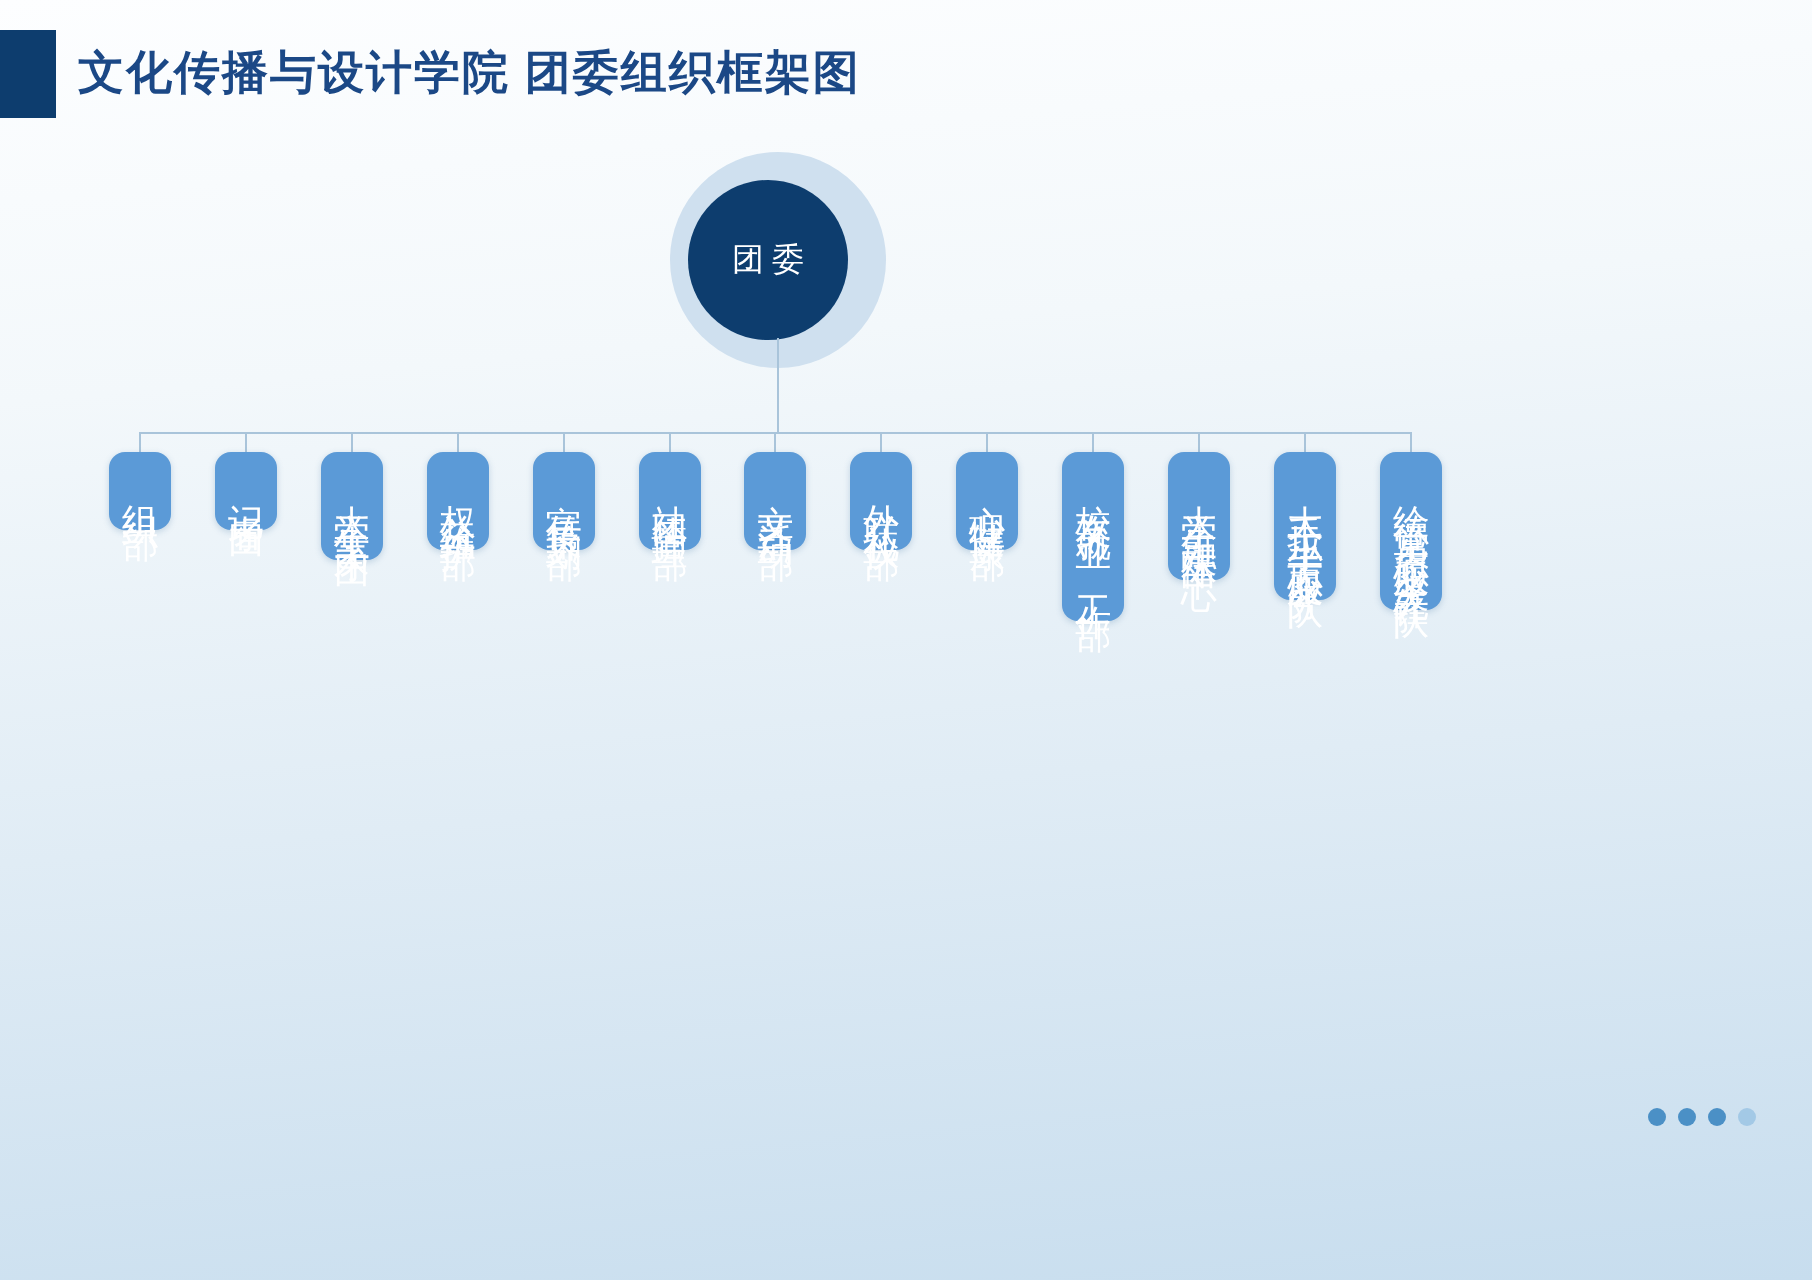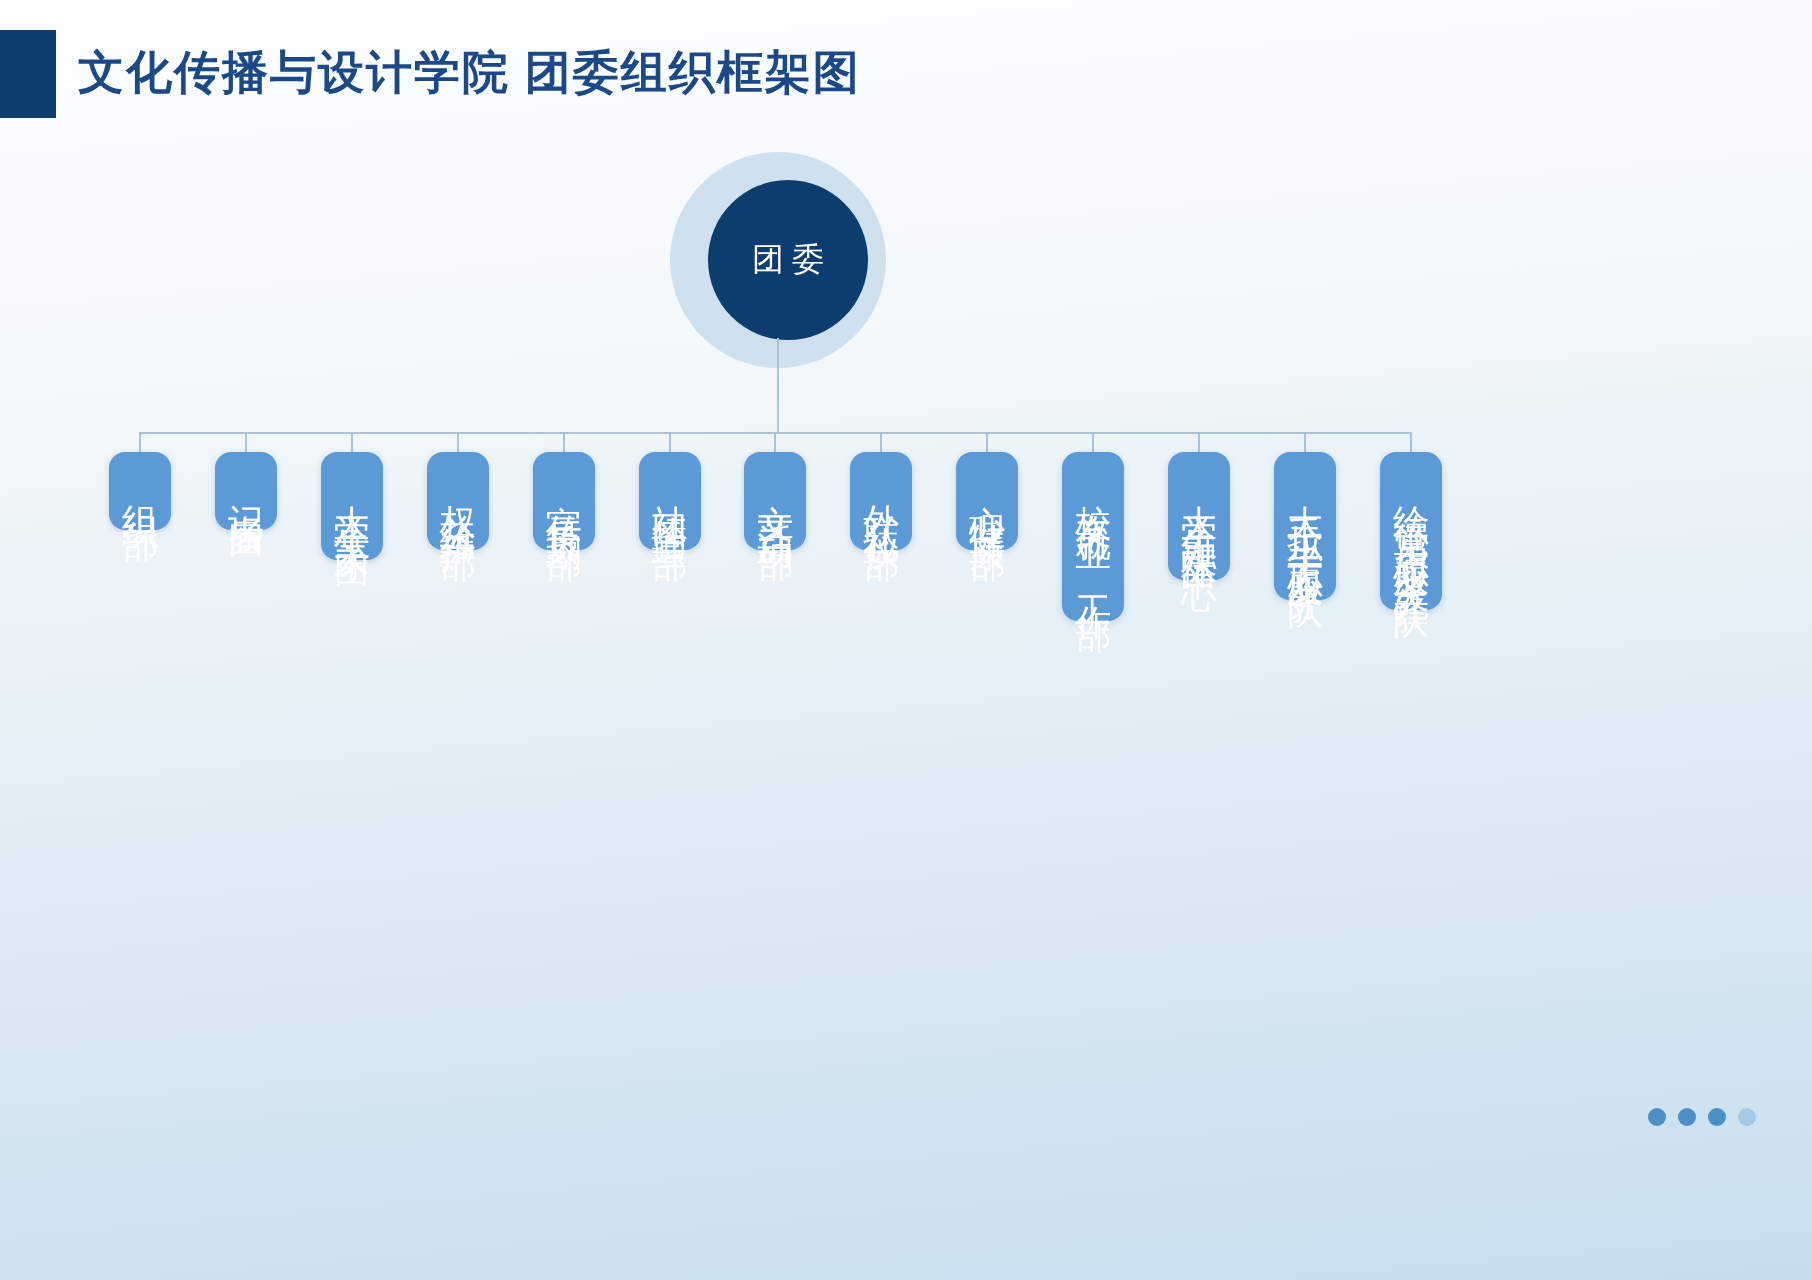--- a/index.html
+++ b/index.html
@@ -18,21 +18,21 @@
     position:absolute; left:78px; top:42px;
     font-size:46px; font-weight:bold; color:#1b4886; letter-spacing:2px; white-space:nowrap;
   }
 
   
   .root-halo {
     position:absolute; left:670px; top:152px; width:216px; height:216px;
     border-radius:50%; background:#cfe0ef;
   }
   .root-circle {
-    position:absolute; left:708px; top:180px; width:160px; height:160px;
+    position:absolute; left:688px; top:180px; width:160px; height:160px;
     border-radius:50%; background:#0d3d6e;
     display:flex; align-items:center; justify-content:center;
   }
   .root-label { color:#ffffff; font-size:32px; letter-spacing:8px; text-indent:8px; }
 
   
   .trunk { position:absolute; left:777px; top:338px; width:2px; height:96px; background:#a9c4da; }
   .branches {
     position:absolute; left:109px; top:432px; width:1333px;
     display:flex; justify-content:space-between;

